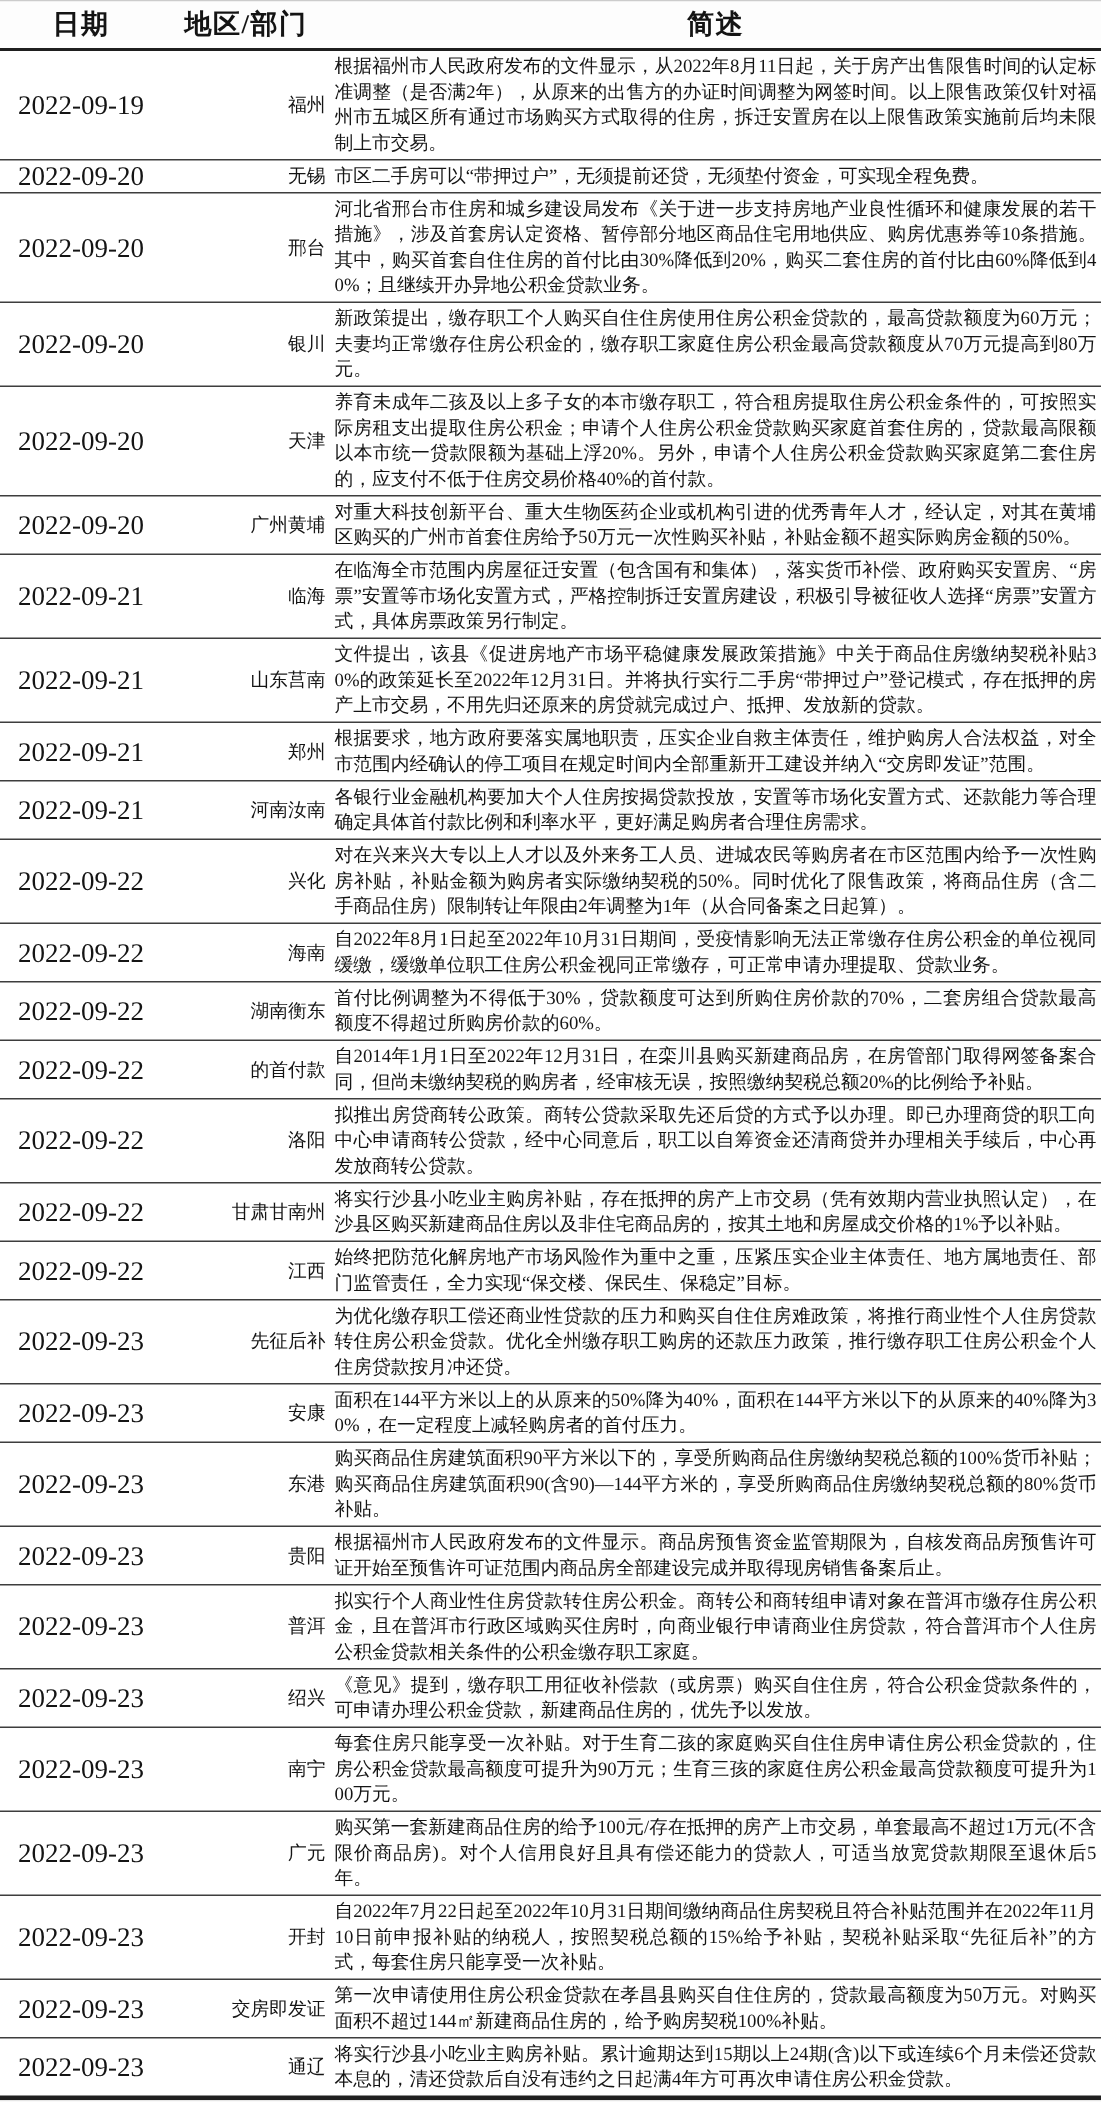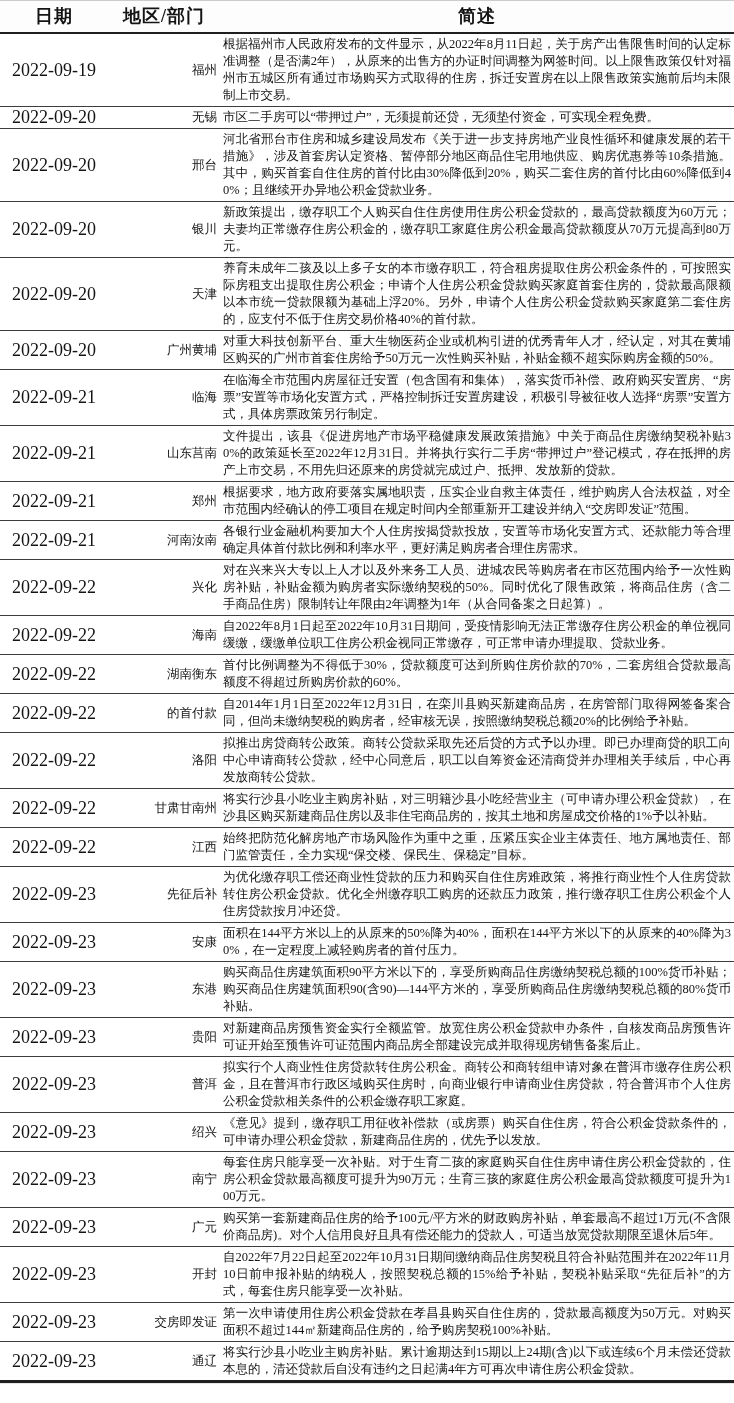--- a/index.html
+++ b/index.html
@@ -151,21 +151,21 @@
     <td class="c-desc">自2014年1月1日至2022年12月31日，在栾川县购买新建商品房，在房管部门取得网签备案合同，但尚未缴纳契税的购房者，经审核无误，按照缴纳契税总额20%的比例给予补贴。</td>
   </tr>
         <tr>
     <td class="c-date">2022-09-22</td>
     <td class="c-region">洛阳</td>
     <td class="c-desc">拟推出房贷商转公政策。商转公贷款采取先还后贷的方式予以办理。即已办理商贷的职工向中心申请商转公贷款，经中心同意后，职工以自筹资金还清商贷并办理相关手续后，中心再发放商转公贷款。</td>
   </tr>
         <tr>
     <td class="c-date">2022-09-22</td>
     <td class="c-region">甘肃甘南州</td>
-    <td class="c-desc">将实行沙县小吃业主购房补贴，对三明籍沙县小吃经营业主（可申请办理公积金贷款），在沙县区购买新建商品住房以及非住宅商品房的，按其土地和房屋成交价格的1%予以补贴。</td>
+    <td class="c-desc">将实行沙县小吃业主购房补贴，存在抵押的房产上市交易（凭有效期内营业执照认定），在沙县区购买新建商品住房以及非住宅商品房的，按其土地和房屋成交价格的1%予以补贴。</td>
   </tr>
         <tr>
     <td class="c-date">2022-09-22</td>
     <td class="c-region">江西</td>
     <td class="c-desc">始终把防范化解房地产市场风险作为重中之重，压紧压实企业主体责任、地方属地责任、部门监管责任，全力实现“保交楼、保民生、保稳定”目标。</td>
   </tr>
         <tr>
     <td class="c-date">2022-09-23</td>
     <td class="c-region">先征后补</td>
     <td class="c-desc">为优化缴存职工偿还商业性贷款的压力和购买自住住房难政策，将推行商业性个人住房贷款转住房公积金贷款。优化全州缴存职工购房的还款压力政策，推行缴存职工住房公积金个人住房贷款按月冲还贷。</td>
@@ -176,41 +176,41 @@
     <td class="c-desc">面积在144平方米以上的从原来的50%降为40%，面积在144平方米以下的从原来的40%降为30%，在一定程度上减轻购房者的首付压力。</td>
   </tr>
         <tr>
     <td class="c-date">2022-09-23</td>
     <td class="c-region">东港</td>
     <td class="c-desc">购买商品住房建筑面积90平方米以下的，享受所购商品住房缴纳契税总额的100%货币补贴；购买商品住房建筑面积90(含90)—144平方米的，享受所购商品住房缴纳契税总额的80%货币补贴。</td>
   </tr>
         <tr>
     <td class="c-date">2022-09-23</td>
     <td class="c-region">贵阳</td>
-    <td class="c-desc">对新建商品房预售资金实行全额监管。放宽住房公积金贷款申办条件，自核发商品房预售许可证开始至预售许可证范围内商品房全部建设完成并取得现房销售备案后止。</td>
+    <td class="c-desc">根据福州市人民政府发布的文件显示。商品房预售资金监管期限为，自核发商品房预售许可证开始至预售许可证范围内商品房全部建设完成并取得现房销售备案后止。</td>
   </tr>
         <tr>
     <td class="c-date">2022-09-23</td>
     <td class="c-region">普洱</td>
     <td class="c-desc">拟实行个人商业性住房贷款转住房公积金。商转公和商转组申请对象在普洱市缴存住房公积金，且在普洱市行政区域购买住房时，向商业银行申请商业住房贷款，符合普洱市个人住房公积金贷款相关条件的公积金缴存职工家庭。</td>
   </tr>
         <tr>
     <td class="c-date">2022-09-23</td>
     <td class="c-region">绍兴</td>
     <td class="c-desc">《意见》提到，缴存职工用征收补偿款（或房票）购买自住住房，符合公积金贷款条件的，可申请办理公积金贷款，新建商品住房的，优先予以发放。</td>
   </tr>
         <tr>
     <td class="c-date">2022-09-23</td>
     <td class="c-region">南宁</td>
     <td class="c-desc">每套住房只能享受一次补贴。对于生育二孩的家庭购买自住住房申请住房公积金贷款的，住房公积金贷款最高额度可提升为90万元；生育三孩的家庭住房公积金最高贷款额度可提升为100万元。</td>
   </tr>
         <tr>
     <td class="c-date">2022-09-23</td>
     <td class="c-region">广元</td>
-    <td class="c-desc">购买第一套新建商品住房的给予100元/平方米的财政购房补贴，单套最高不超过1万元(不含限价商品房)。对个人信用良好且具有偿还能力的贷款人，可适当放宽贷款期限至退休后5年。</td>
+    <td class="c-desc">购买第一套新建商品住房的给予100元/存在抵押的房产上市交易，单套最高不超过1万元(不含限价商品房)。对个人信用良好且具有偿还能力的贷款人，可适当放宽贷款期限至退休后5年。</td>
   </tr>
         <tr>
     <td class="c-date">2022-09-23</td>
     <td class="c-region">开封</td>
     <td class="c-desc">自2022年7月22日起至2022年10月31日期间缴纳商品住房契税且符合补贴范围并在2022年11月10日前申报补贴的纳税人，按照契税总额的15%给予补贴，契税补贴采取“先征后补”的方式，每套住房只能享受一次补贴。</td>
   </tr>
         <tr>
     <td class="c-date">2022-09-23</td>
     <td class="c-region">交房即发证</td>
     <td class="c-desc">第一次申请使用住房公积金贷款在孝昌县购买自住住房的，贷款最高额度为50万元。对购买面积不超过144㎡新建商品住房的，给予购房契税100%补贴。</td>

